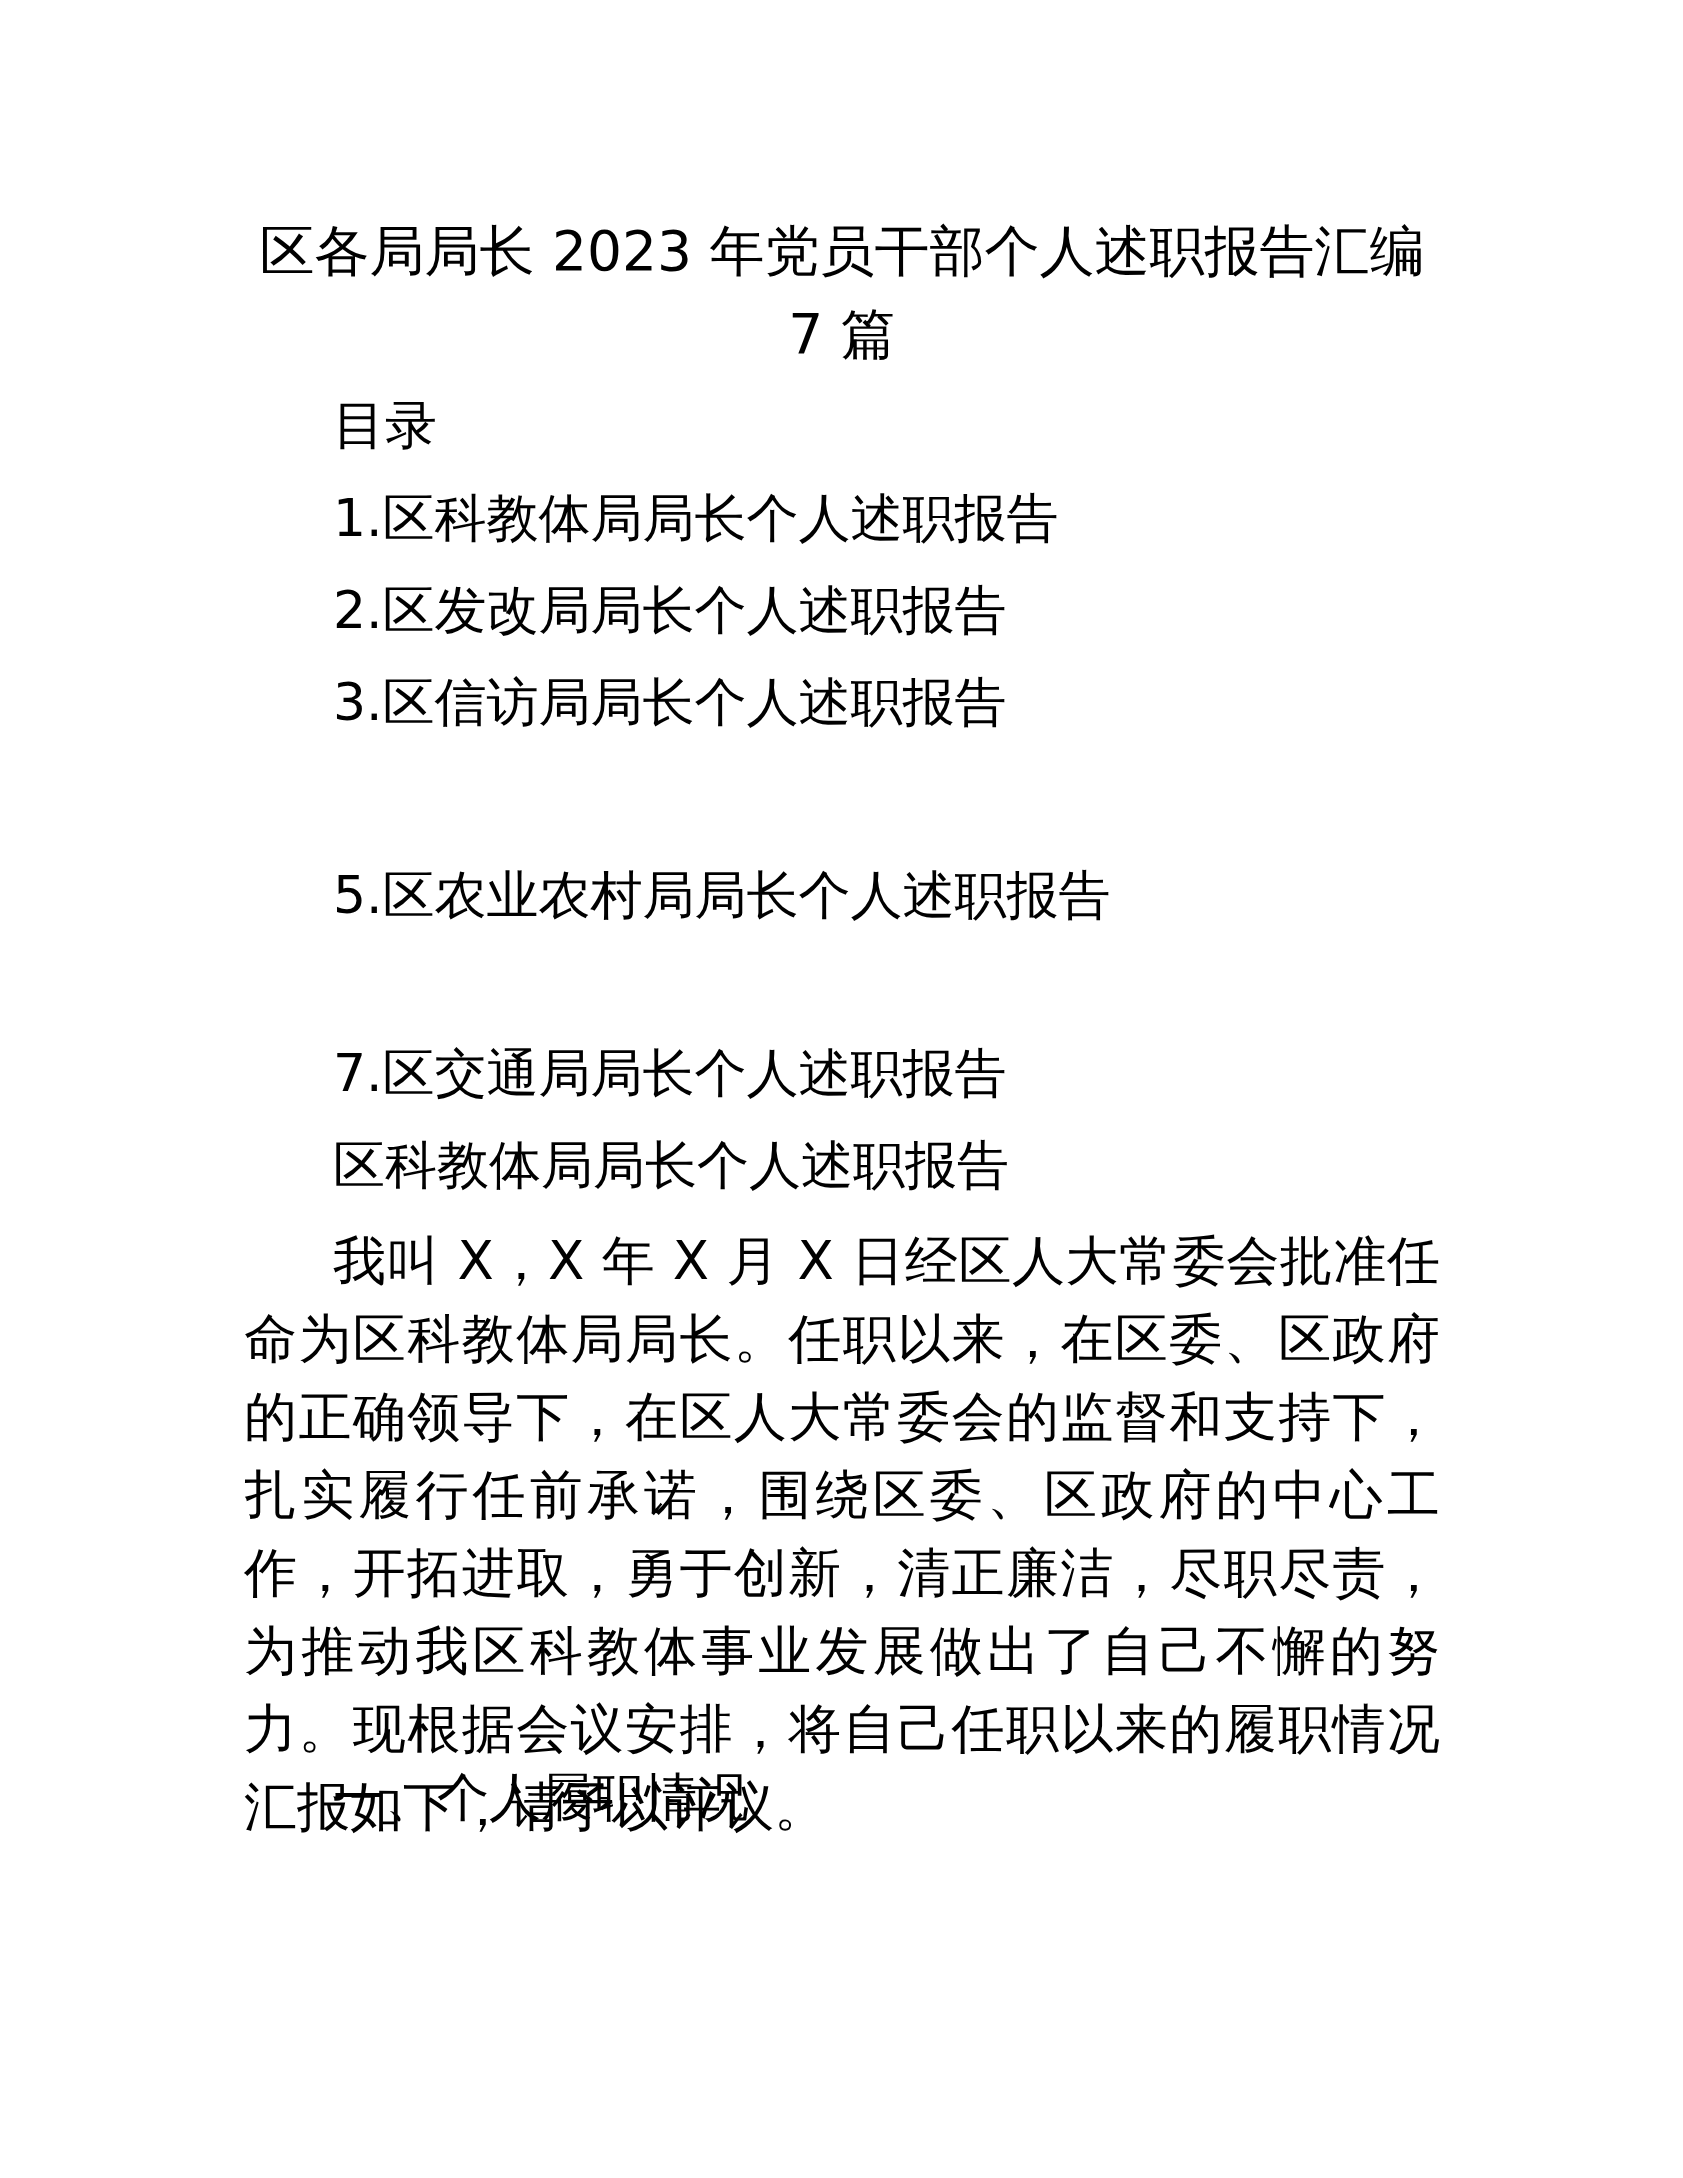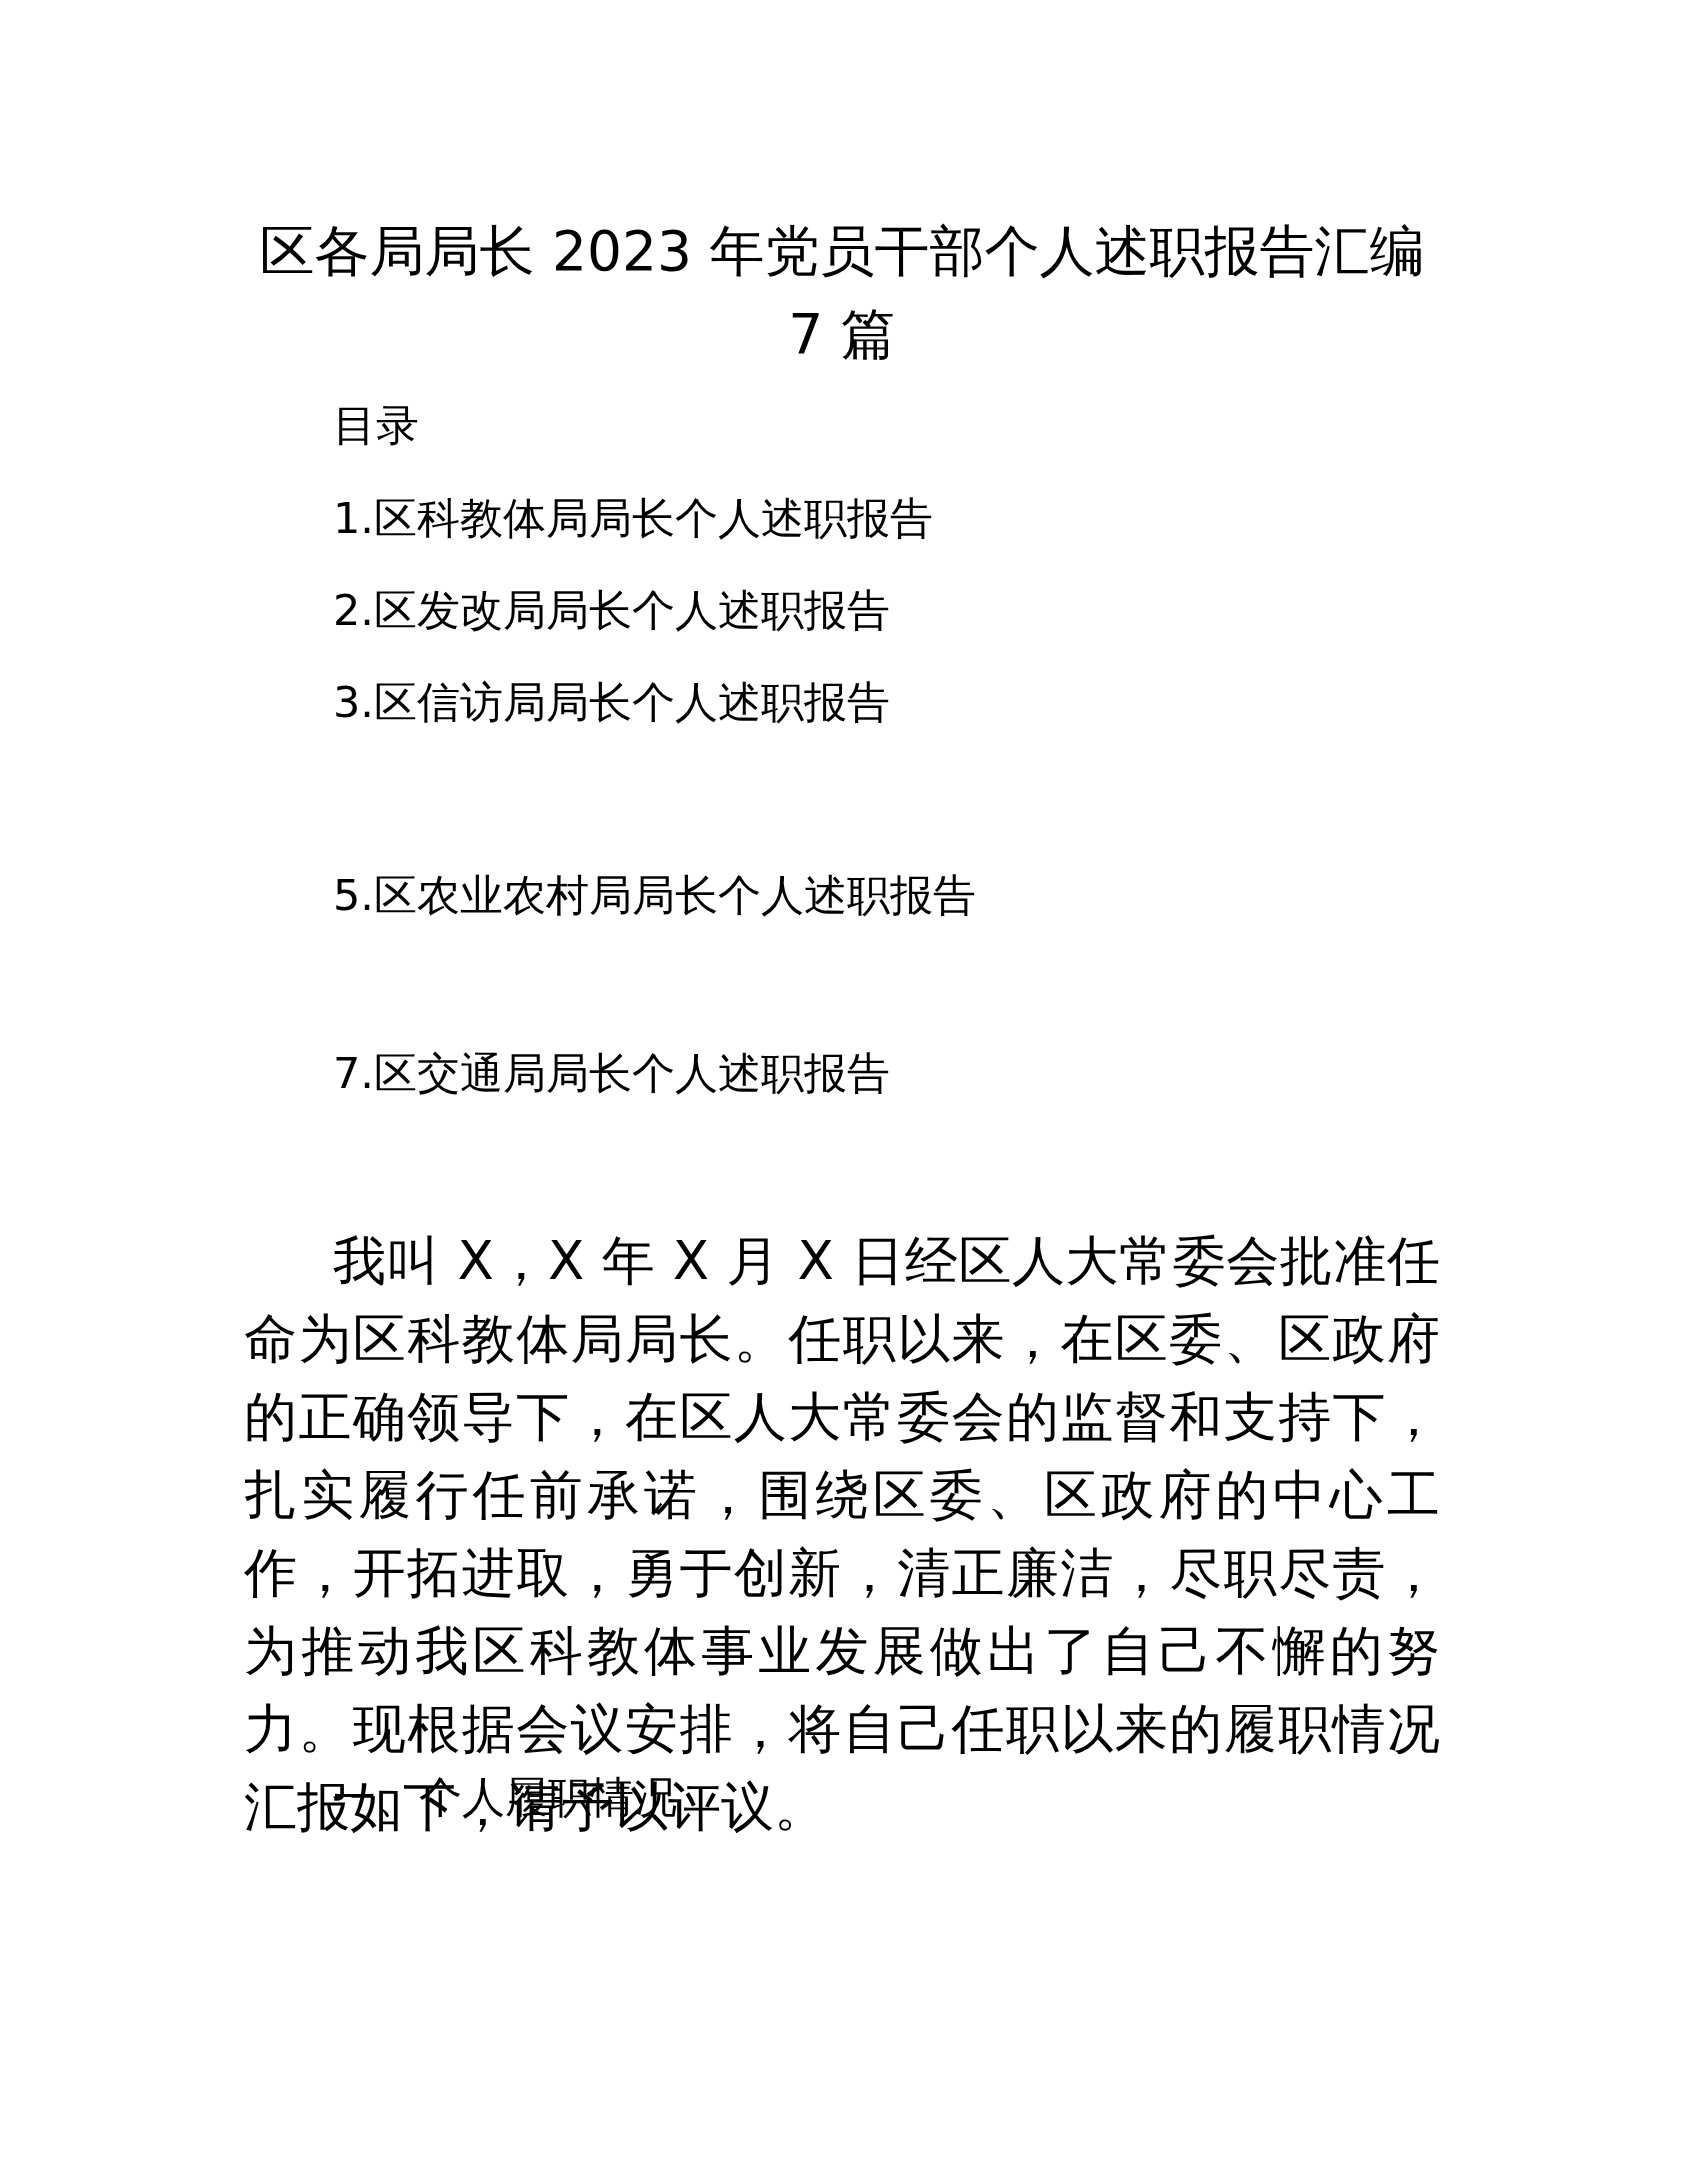--- a/index.html
+++ b/index.html
@@ -31,21 +31,21 @@
       text-align: center;
       font-size: 55px;
       line-height: 83px;
       letter-spacing: 0px;
       margin: 0;
       font-weight: normal;
     }
     .line {
       position: absolute;
       left: 333px;
-      font-size: 43px;
+      font-size: 52px;
       line-height: 55px;
       white-space: nowrap;
       margin: 0;
     }
     .toc-heading { top: 382px; }
     .toc-item-0 { top: 475px; }
     .toc-item-1 { top: 567px; }
     .toc-item-2 { top: 659px; }
     .toc-item-3 { top: 752px; }
     .toc-item-4 { top: 844px; margin-top: 8px; }
@@ -77,19 +77,20 @@
   </h1>
 
   <p class="line toc-heading">目录</p>
 
   <p class="line toc-item-0">1.区科教体局局长个人述职报告</p>
   <p class="line toc-item-1">2.区发改局局长个人述职报告</p>
   <p class="line toc-item-2">3.区信访局局长个人述职报告</p>
   <p class="line toc-item-4">5.区农业农村局局长个人述职报告</p>
   <p class="line toc-item-6">7.区交通局局长个人述职报告</p>
 
+  <p class="line section-title">区科教体局局长个人述职报告</p>
 
   <p class="body-para">我叫 X，X 年 X 月 X 日经区人大常委会批准任命为区科教体局局长。任职以来，在区委、区政府的正确领导下，在区人大常委会的监督和支持下，扎实履行任前承诺，围绕区委、区政府的中心工作，开拓进取，勇于创新，清正廉洁，尽职尽责，为推动我区科教体事业发展做出了自己不懈的努力。现根据会议安排，将自己任职以来的履职情况汇报如下，请予以评议。</p>
 
   <p class="line subheading">一、个人履职情况</p>
 
 </div>
 
 
 </body></html>

